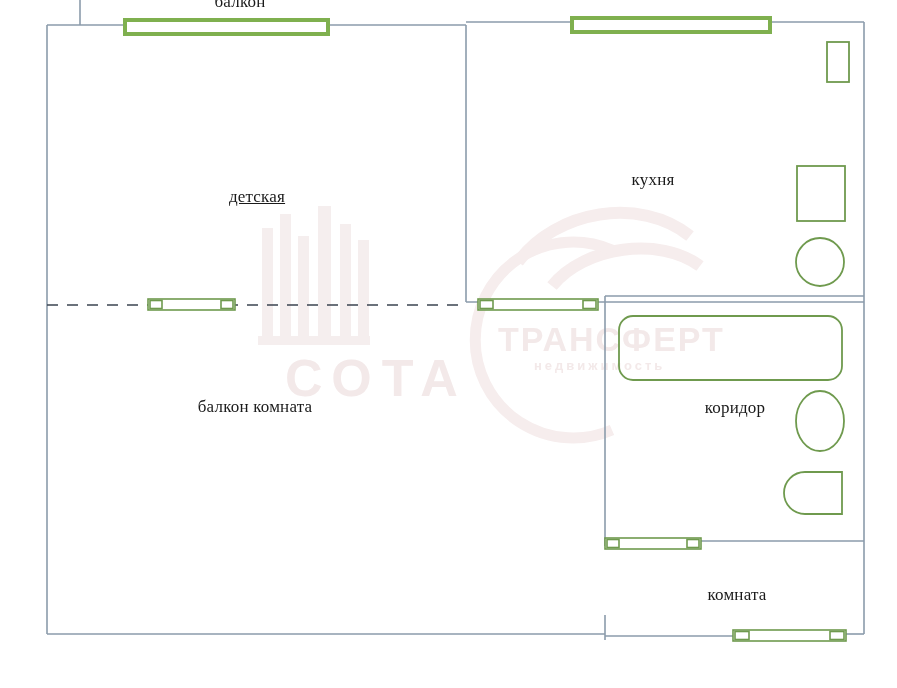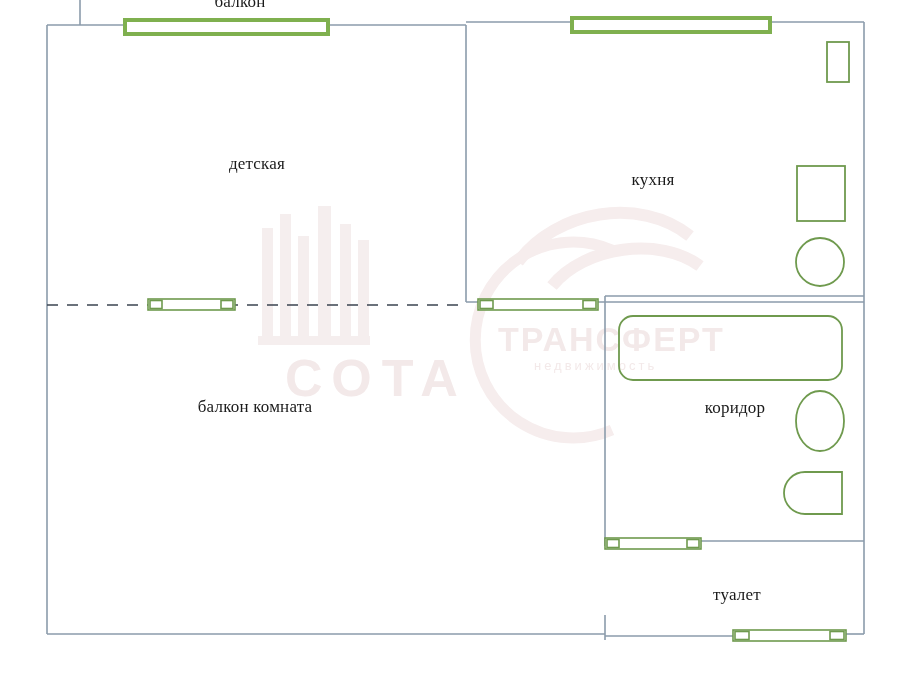--- a/index.html
+++ b/index.html
@@ -63,21 +63,21 @@
 
       <g fill="none" stroke="#f6eded" stroke-width="12">
         <path d="M690 236 C 640 196, 556 210, 518 262"></path>
         <path d="M700 266 C 660 236, 584 246, 552 286"></path>
       </g>
       <g fill="none" stroke="#f6eded" stroke-width="11">
         <path d="M612 250 A 98 98 0 1 0 612 430"></path>
       </g>
     </svg>
     <div class="wm-text" style="position:absolute;left:498px;top:320px;font-size:34px;letter-spacing:2px;">ТРАНСФЕРТ</div>
-    <div class="wm-text" style="position:absolute;left:534px;top:358px;font-size:13px;letter-spacing:3px;font-weight:normal;">недвижимость</div>
+    <div class="wm-text" style="position:absolute;left:534px;top:358px;font-size:13px;letter-spacing:3px;font-weight:bold;">недвижимость</div>
     <div class="wm-text" style="position:absolute;left:285px;top:348px;font-size:52px;letter-spacing:10px;">СОТА</div>
   </div>
 
   <svg id="plan-svg" viewBox="0 0 897 688">
 
     <g stroke="#8b9bab" stroke-width="1.6" fill="none">
 
       <line x1="80" y1="0" x2="80" y2="25"></line>
 
       <line x1="47" y1="25" x2="330" y2="25"></line>
@@ -156,19 +156,19 @@
       <circle cx="820" cy="262" r="24"></circle>
 
       <rect x="619" y="316" width="223" height="64" rx="14" ry="14"></rect>
       <ellipse cx="820" cy="421" rx="24" ry="30"></ellipse>
       <path d="M842 472 L 805 472 A 21 21 0 0 0 805 514 L 842 514 Z"></path>
     </g>
 
   </svg>
 
   <div class="room-label" style="left:240px;top:2px;">балкон</div>
-  <div class="room-label" style="left:257px;top:164px;">детская</div>
+  <div class="room-label" style="left:257px;top:197px;text-decoration:underline;">детская</div>
   <div class="room-label" style="left:653px;top:180px;text-align:center;">кухня</div>
   <div class="room-label" style="left:255px;top:407px;">балкон комната</div>
   <div class="room-label" style="left:735px;top:408px;">коридор</div>
-  <div class="room-label" style="left:737px;top:595px;">туалет</div>
+  <div class="room-label" style="left:737px;top:595px;">комната</div>
 
 </div>
 
 </body></html>

